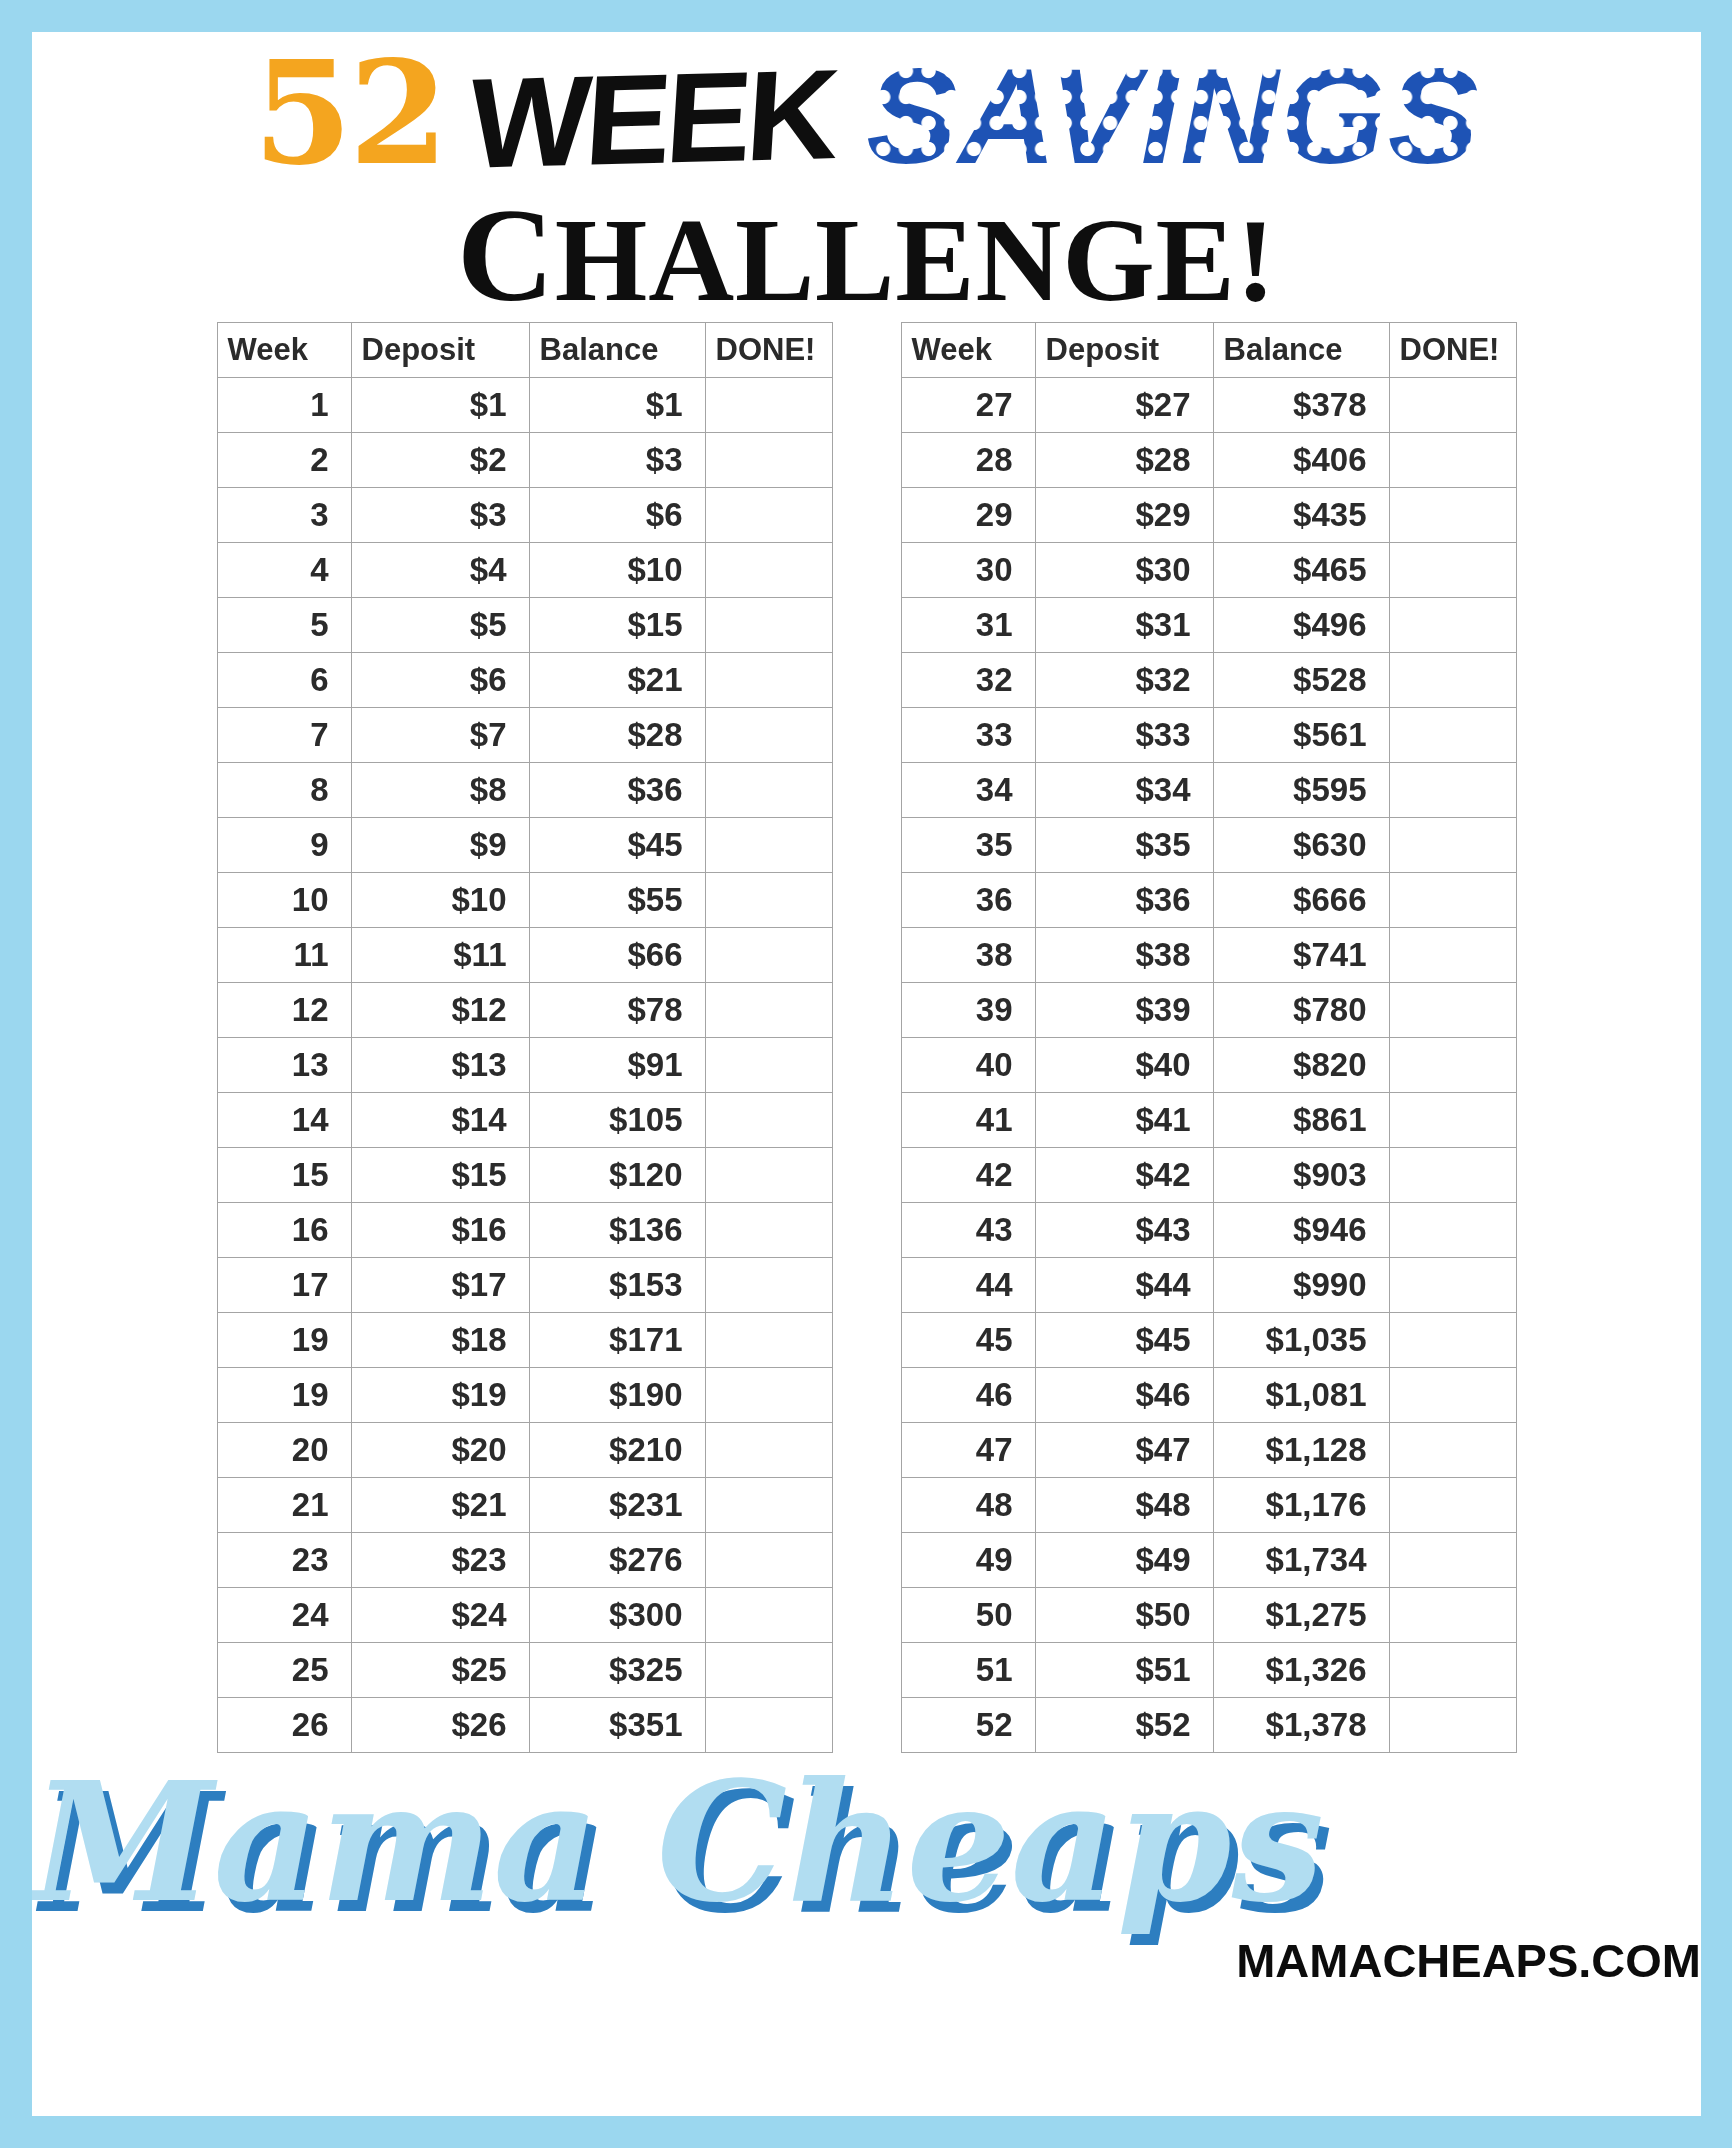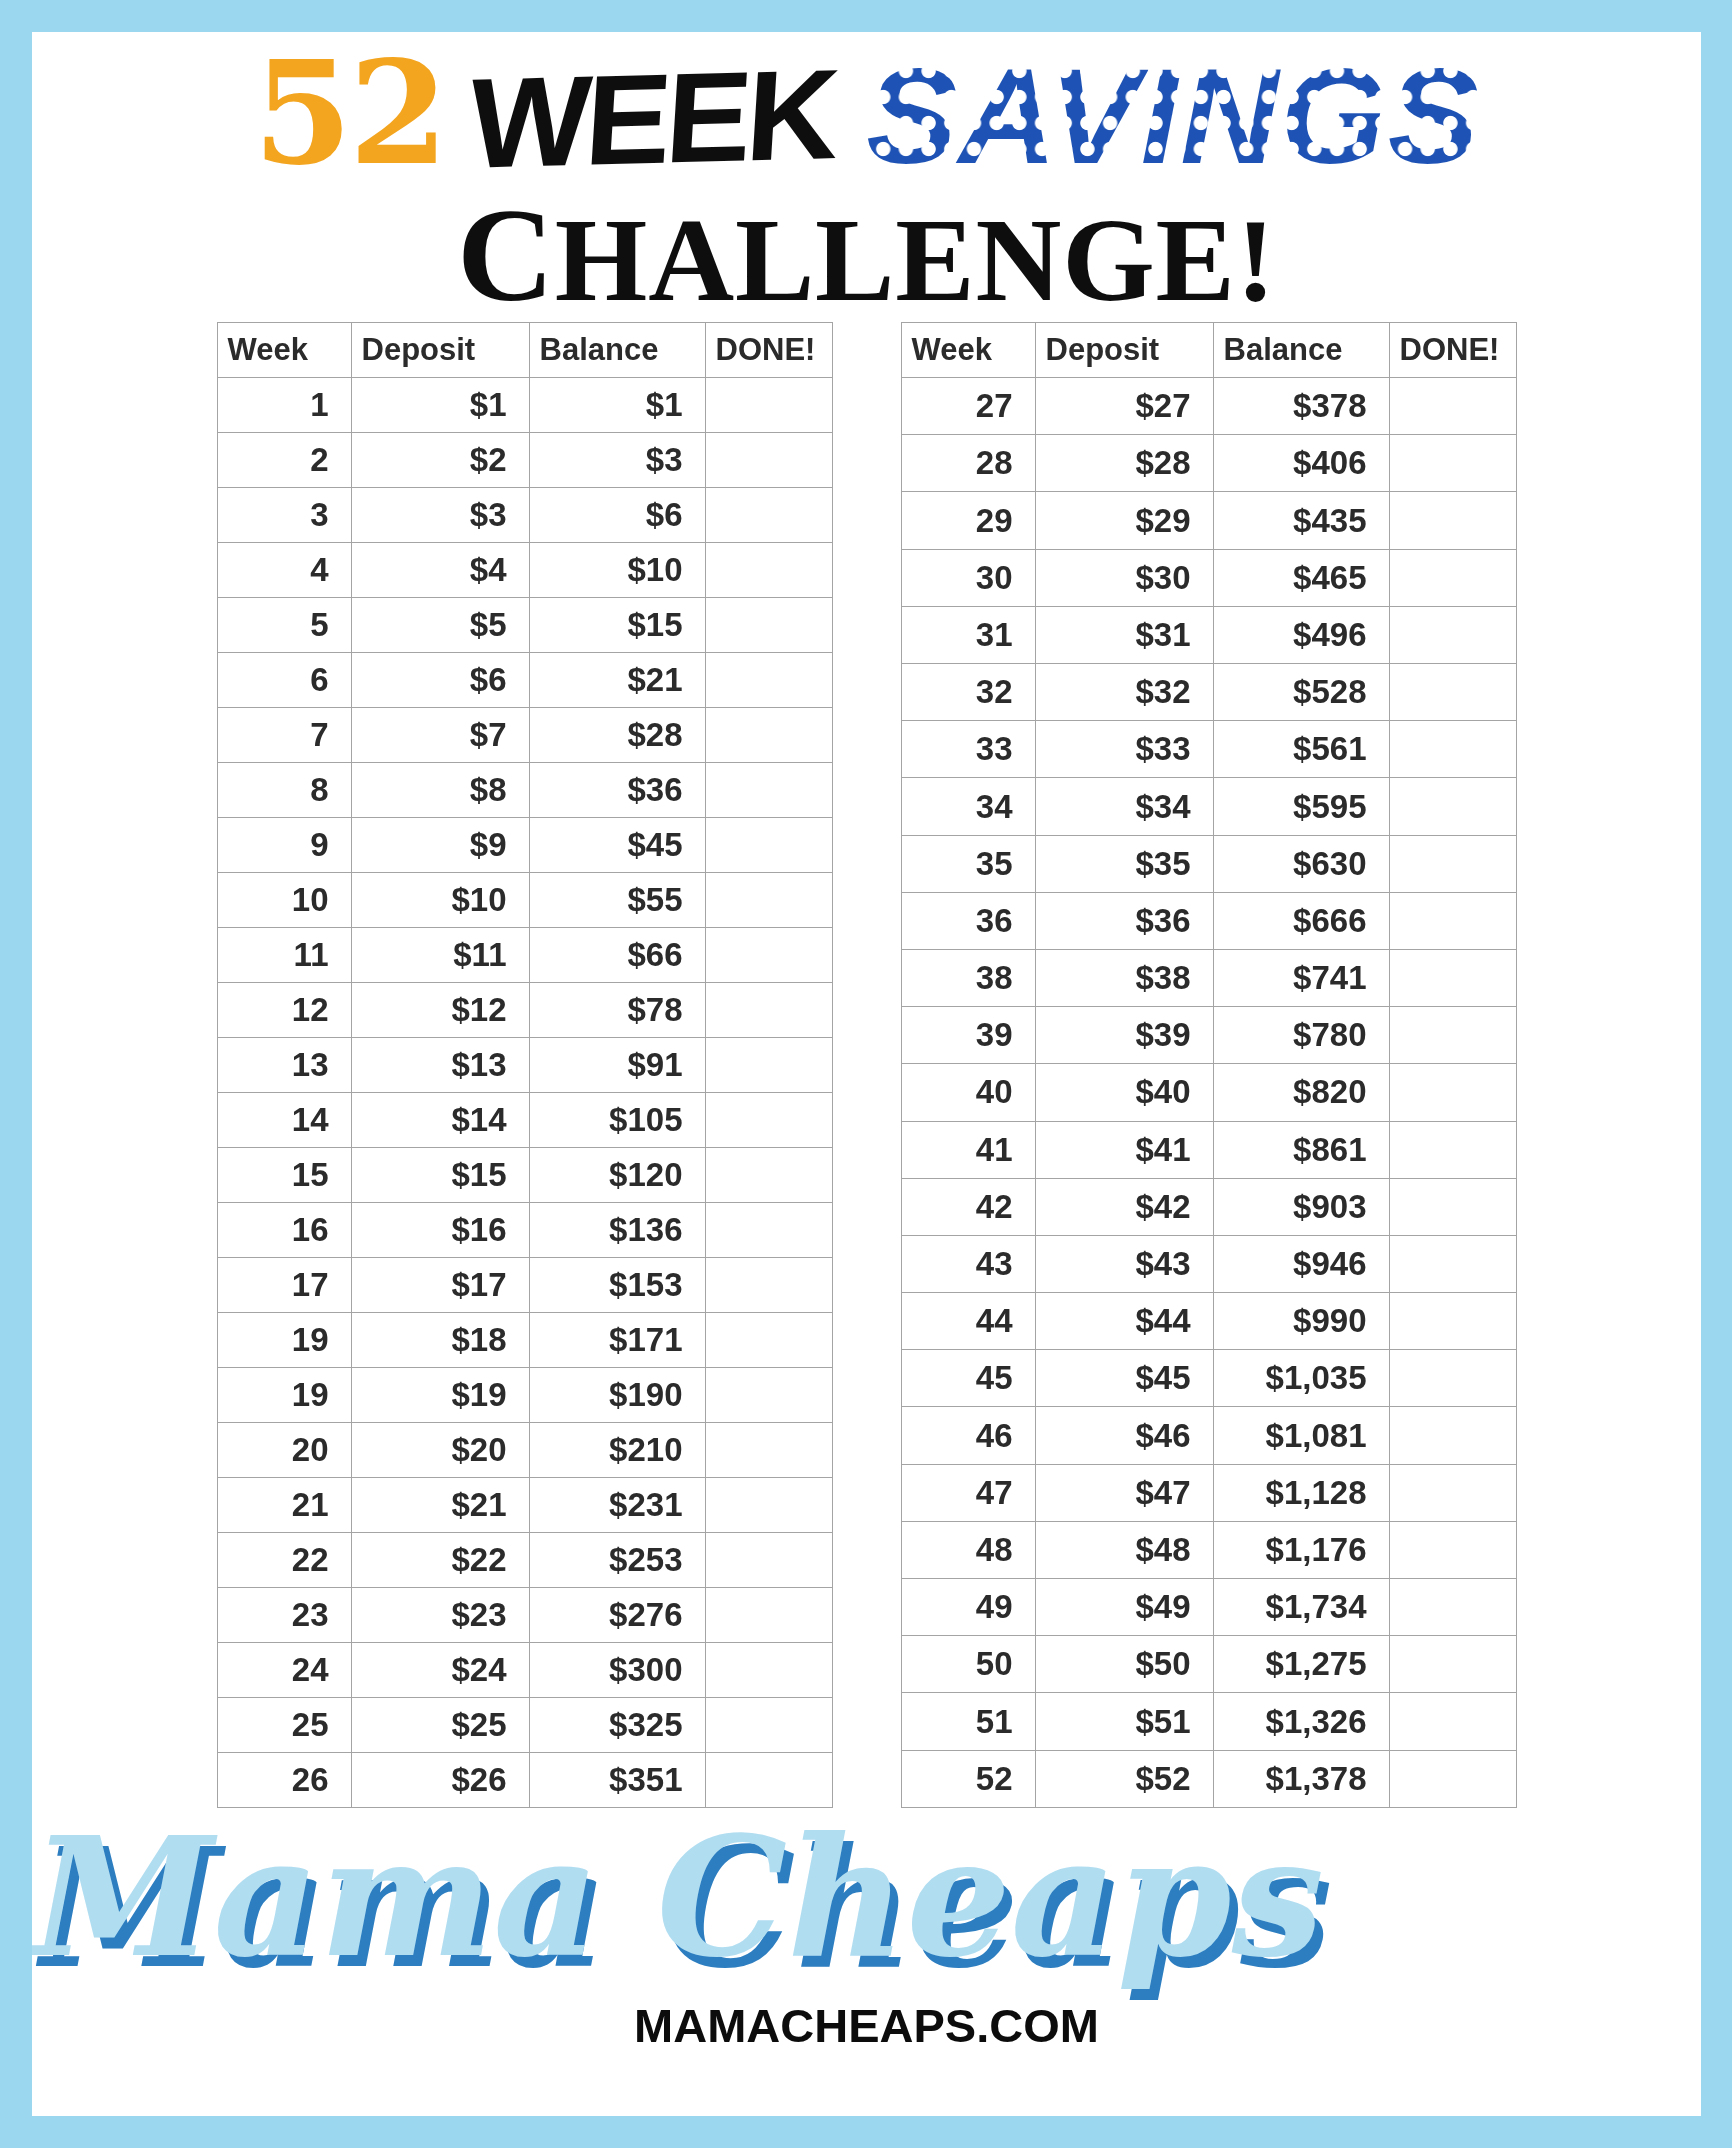--- a/index.html
+++ b/index.html
@@ -106,22 +106,22 @@
     font-family:"DejaVu Serif",serif;
     font-style:italic;
     font-weight:bold;
     font-size:164px;
     line-height:0.95;
     color:#b1ddf1;
     text-shadow:8.4px 11px 0 #2d7ec0;
     white-space:nowrap;
   }
   .site{
-    margin-top:22px;
-    text-align:center;
+    margin-top:12px;
+    text-align:right;
     font-weight:bold;
     font-size:47px;
     letter-spacing:0px;
     color:#0c0c0c;
   }
 </style>
 </head>
 <body>
 
 <div class="sheet">
@@ -271,26 +271,20 @@
             <td class="c-balance">$210</td>
             <td class="c-done"></td>
           </tr>
           <tr>
             <td class="c-week">21</td>
             <td class="c-deposit">$21</td>
             <td class="c-balance">$231</td>
             <td class="c-done"></td>
           </tr>
           <tr>
-            <td class="c-week">22</td>
-            <td class="c-deposit">$22</td>
-            <td class="c-balance">$253</td>
-            <td class="c-done"></td>
-          </tr>
-          <tr>
             <td class="c-week">23</td>
             <td class="c-deposit">$23</td>
             <td class="c-balance">$276</td>
             <td class="c-done"></td>
           </tr>
           <tr>
             <td class="c-week">24</td>
             <td class="c-deposit">$24</td>
             <td class="c-balance">$300</td>
             <td class="c-done"></td>

